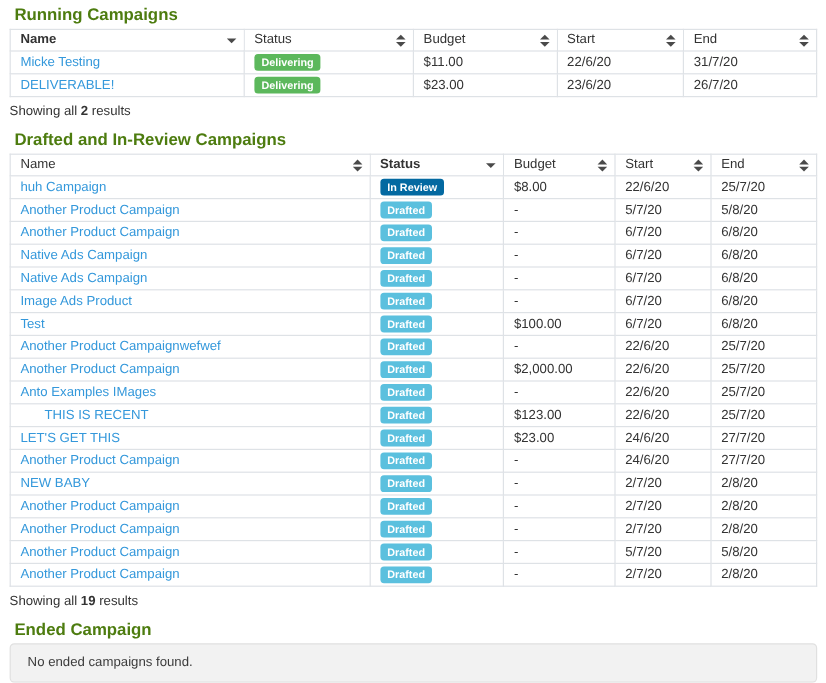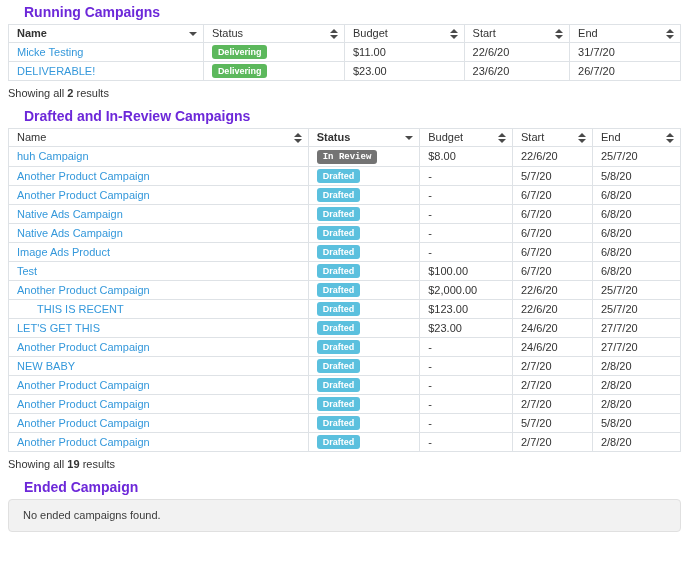--- a/index.html
+++ b/index.html
@@ -7,21 +7,21 @@
   body {
     width: 688px; height: 569px;
     padding: 4px 7px 0 8px;
     font-family: "Liberation Sans", sans-serif;
     font-size: 11px; color: #333;
     overflow: hidden;
   }
   .section { margin-bottom: 8px; }
   h2 {
     font-size: 14px; line-height: 16px; font-weight: bold;
-    color: #6d28d9; margin: 0 0 4px 16px;
+    color: #4d7c0f; margin: 0 0 4px 4px;
   }
   table {
     width: 100%; border-collapse: collapse; table-layout: fixed;
     background: #fff;
   }
   th, td {
     border: 1px solid #dee2e6;
     padding: 2px 8px;
     line-height: 13px;
     font-size: 11px;
@@ -156,21 +156,21 @@
             </span></th>
           <th><span class="th-label">End</span><span class="sort-icon">
               <div class="caret up"></div>
               <div class="caret down"></div>
             </span></th>
         </tr>
       </thead>
     <tbody>
         <tr>
           <td><a href="#" style="color: rgb(52, 152, 219);">huh Campaign</a></td>
-          <td><span class="badge" style="background: #737373; font-family: Liberation Mono, monospace;">In Review</span></td>
+          <td><span class="badge" style="background: #0369a1;">In Review</span></td>
           <td>$8.00</td>
           <td>22/6/20</td>
           <td>25/7/20</td>
         </tr>
         <tr>
           <td><a href="#" style="color: rgb(52, 152, 219);">Another Product Campaign</a></td>
           <td><span class="badge" style="background: rgb(91, 192, 222);">Drafted</span></td>
           <td>-</td>
           <td>5/7/20</td>
           <td>5/8/20</td>
@@ -204,23 +204,37 @@
           <td>6/8/20</td>
         </tr>
         <tr>
           <td><a href="#" style="color: rgb(52, 152, 219);">Test</a></td>
           <td><span class="badge" style="background: rgb(91, 192, 222);">Drafted</span></td>
           <td>$100.00</td>
           <td>6/7/20</td>
           <td>6/8/20</td>
         </tr>
         <tr>
+          <td><a href="#" style="color: rgb(52, 152, 219);">Another Product Campaignwefwef</a></td>
+          <td><span class="badge" style="background: rgb(91, 192, 222);">Drafted</span></td>
+          <td>-</td>
+          <td>22/6/20</td>
+          <td>25/7/20</td>
+        </tr>
+        <tr>
           <td><a href="#" style="color: rgb(52, 152, 219);">Another Product Campaign</a></td>
           <td><span class="badge" style="background: rgb(91, 192, 222);">Drafted</span></td>
           <td>$2,000.00</td>
+          <td>22/6/20</td>
+          <td>25/7/20</td>
+        </tr>
+        <tr>
+          <td><a href="#" style="color: rgb(52, 152, 219);">Anto Examples IMages</a></td>
+          <td><span class="badge" style="background: rgb(91, 192, 222);">Drafted</span></td>
+          <td>-</td>
           <td>22/6/20</td>
           <td>25/7/20</td>
         </tr>
         <tr>
           <td><a href="#" style="color: rgb(52, 152, 219); margin-left: 20px;">THIS IS RECENT</a></td>
           <td><span class="badge" style="background: rgb(91, 192, 222);">Drafted</span></td>
           <td>$123.00</td>
           <td>22/6/20</td>
           <td>25/7/20</td>
         </tr>

